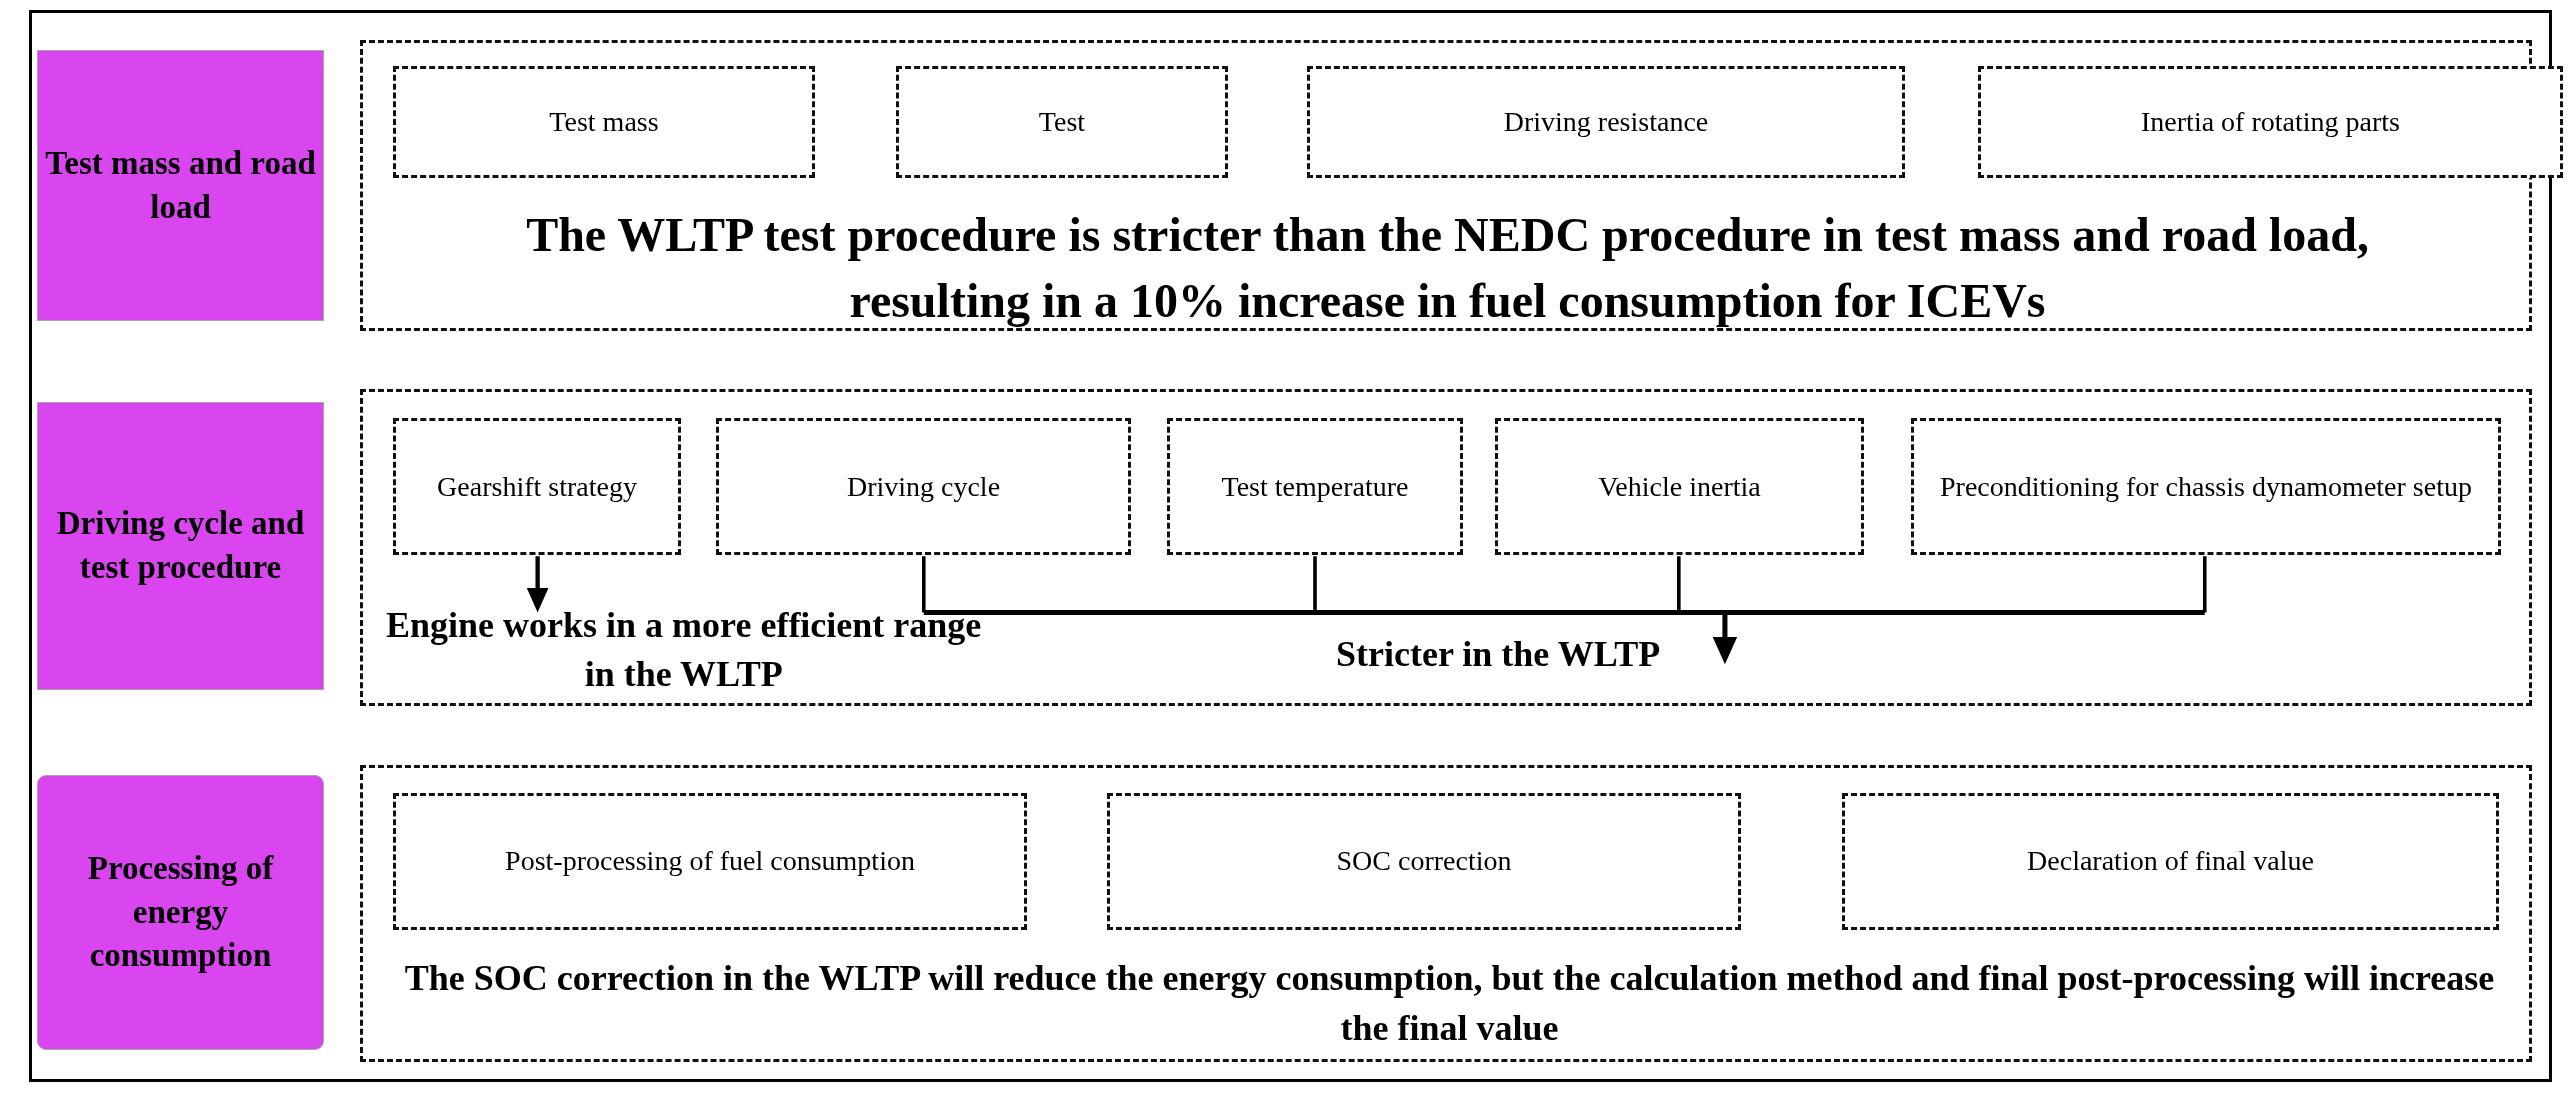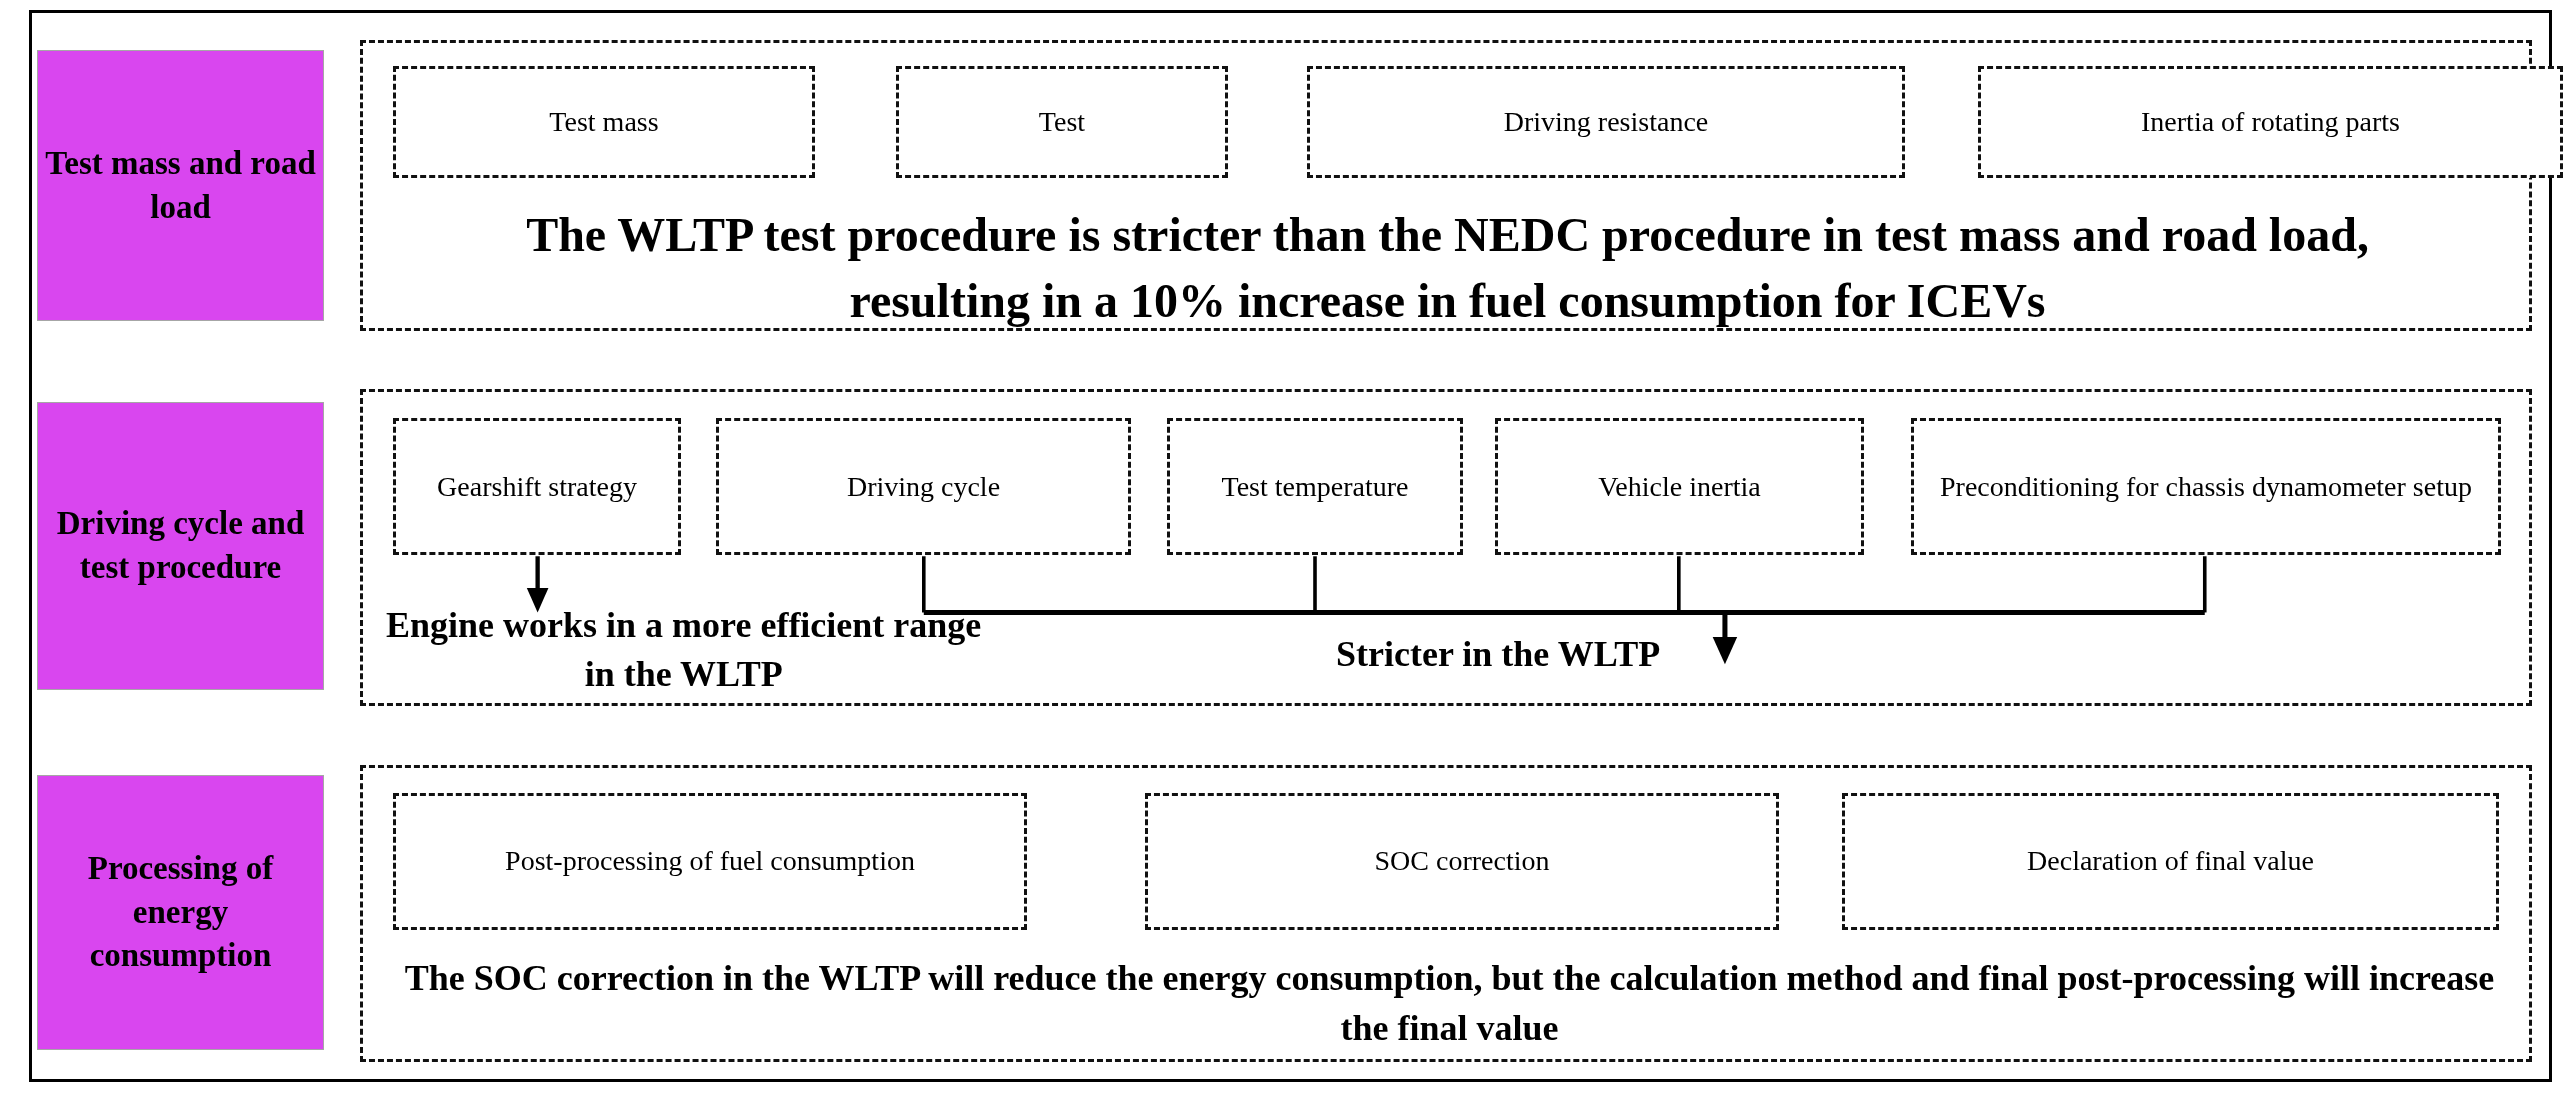--- a/index.html
+++ b/index.html
@@ -65,21 +65,21 @@
     justify-content: center;
     text-align: center;
     font-weight: bold;
     font-size: 33px;
     line-height: 1.32;
     color: #000000;
     padding: 4.3px 7.2px;
   }
   .row-1 .cat-label { top: 10px;  height: 271px; }
   .row-2 .cat-label { top: 13px;  height: 288px; }
-  .row-3 .cat-label { top: 10px;  height: 275px; }
+  .row-3 .cat-label { top: 10px;  height: 275px; border-radius: 9px; }
 
   
   .dash-group {
     position: absolute;
     left: 360px;
     width: 2172px;
     border: 3.6px dashed #111111;
     box-sizing: border-box;
     background: #ffffff;
   }
@@ -156,21 +156,21 @@
     top: 238px;
     width: 793px;
     font-weight: bold;
     font-size: 36px;
     line-height: 1.36;
     color: #000000;
   }
 
   
   .r3-b1 { left: 30px;   top: 24.5px; width: 634px;  height: 137px; }
-  .r3-b2 { left: 782px; top: 24.5px; width: 634px;  height: 137px; }
+  .r3-b2 { left: 744px; top: 24.5px; width: 634px;  height: 137px; }
   .r3-b3 { left: 1479px; top: 24.5px; width: 657px;  height: 137px; }
 
   .r3-statement {
     position: absolute;
     left: 29px;
     top: 186px;
     width: 2115px;
     text-align: center;
     font-weight: bold;
     font-size: 36px;

